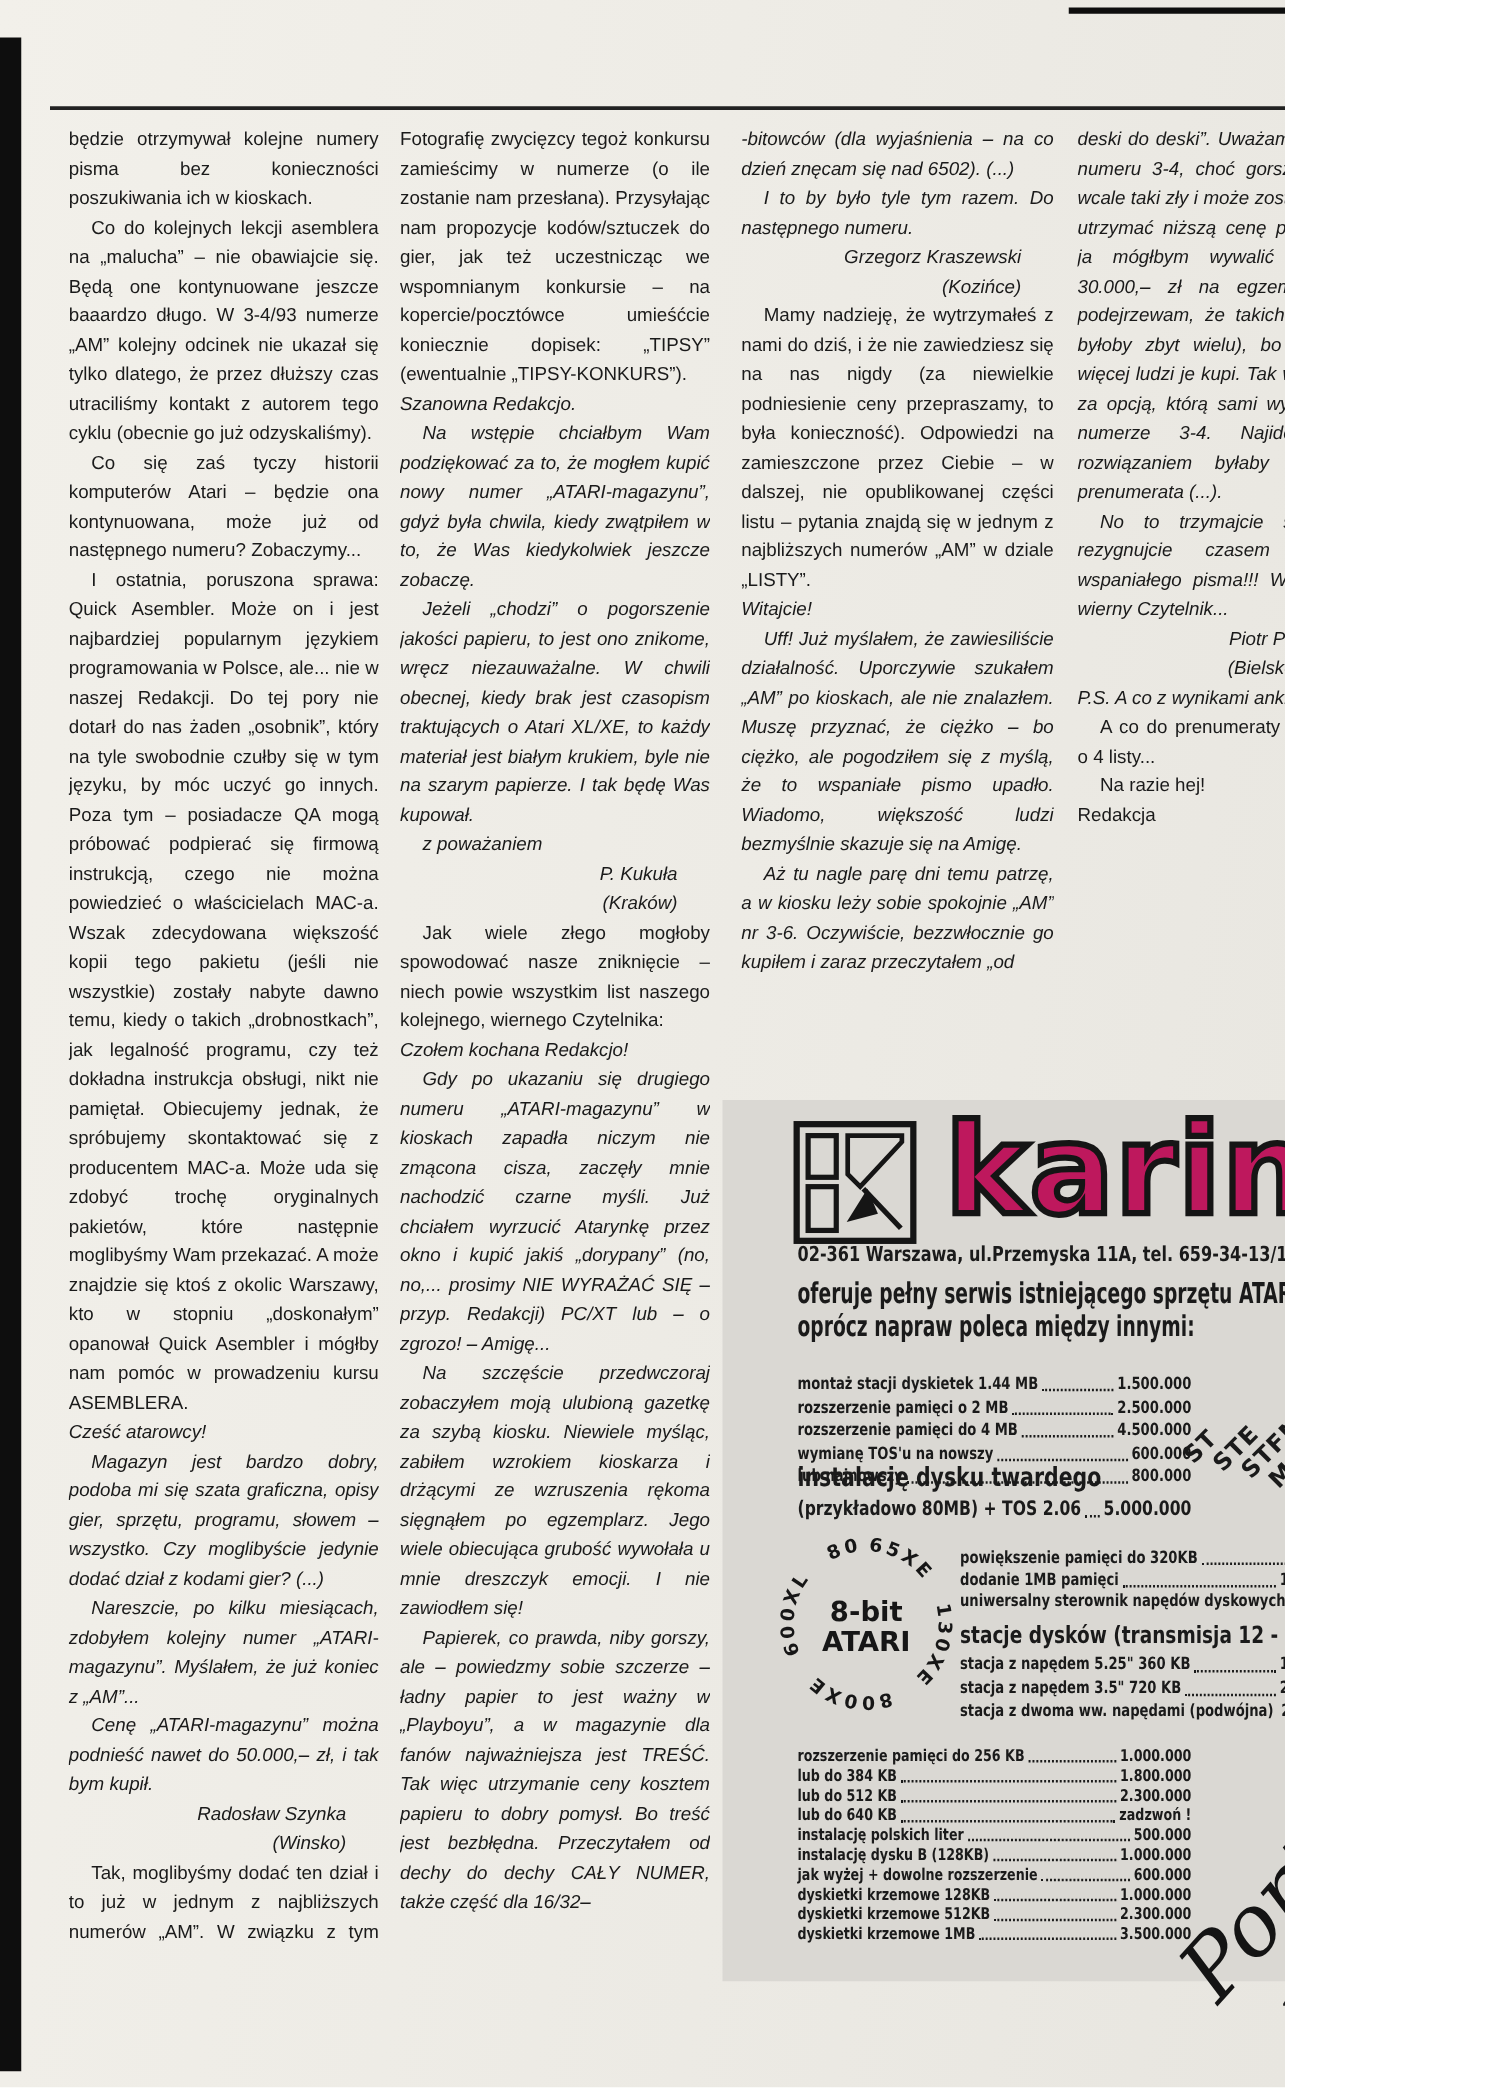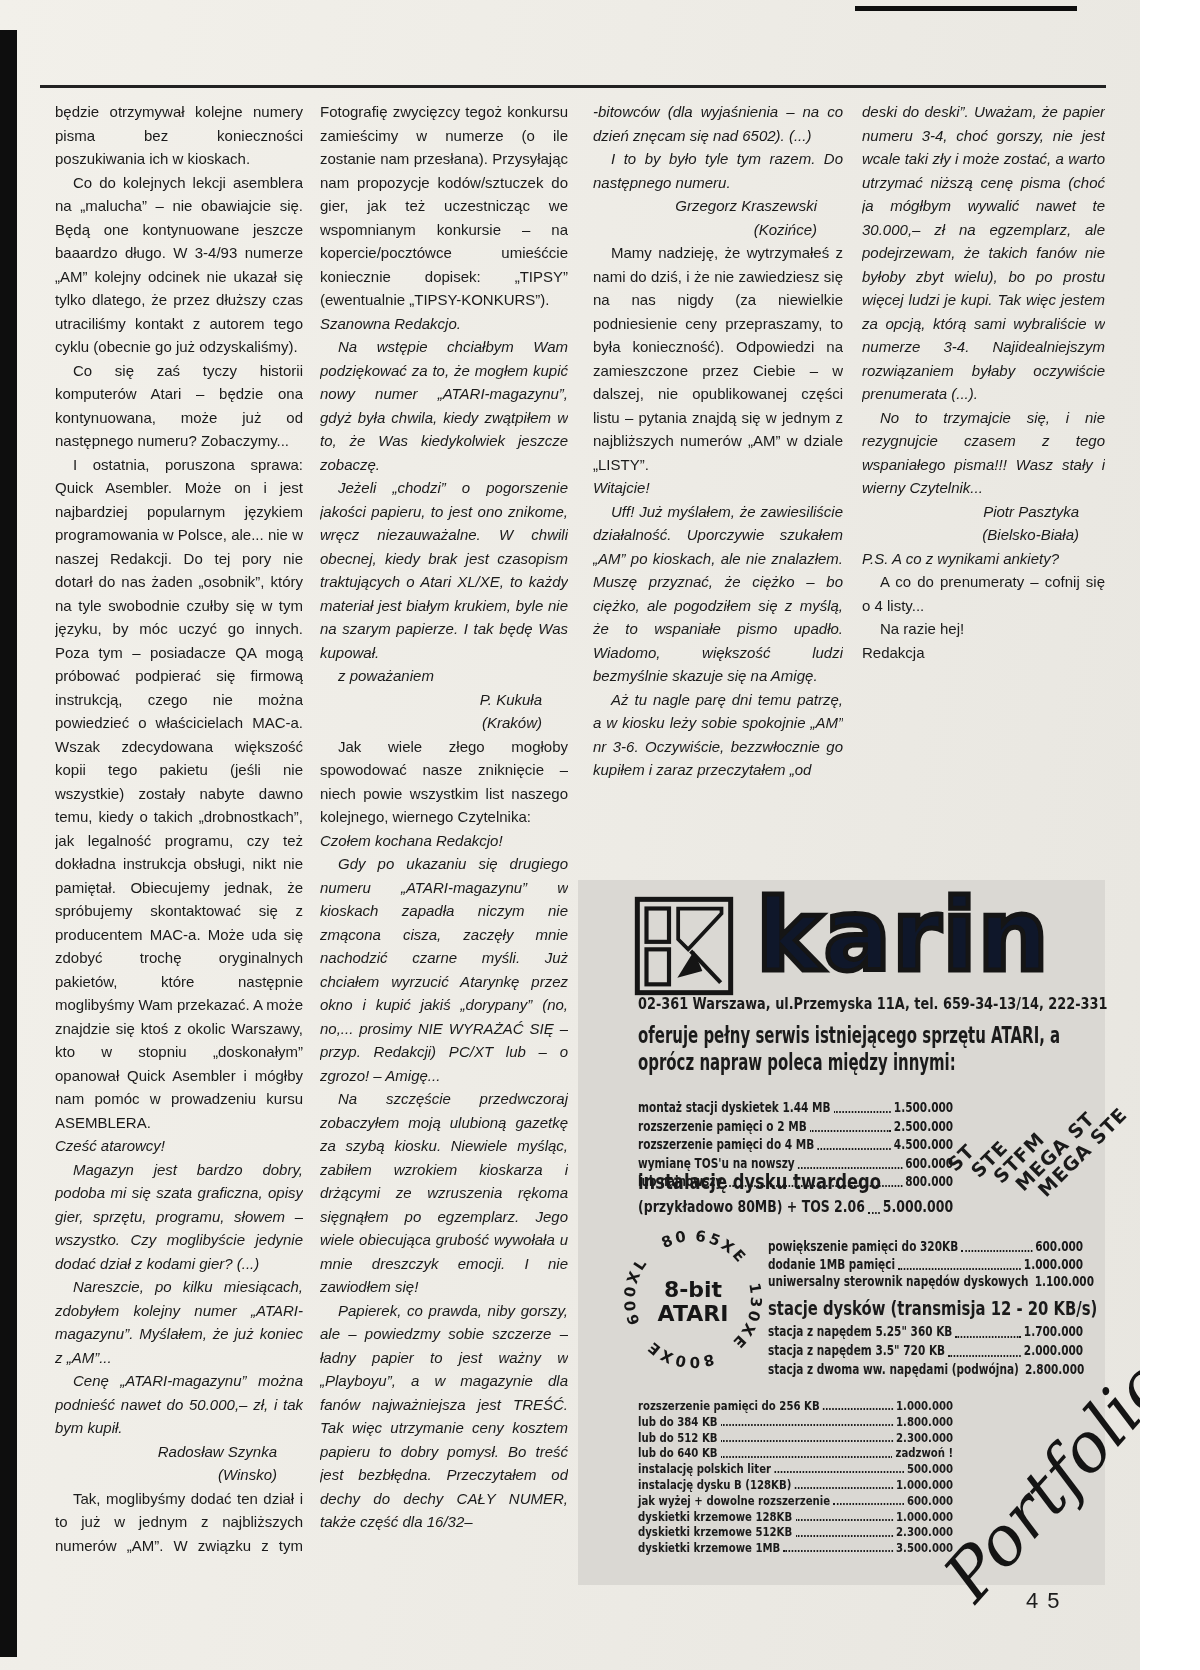--- a/index.html
+++ b/index.html
@@ -1,17 +1,17 @@
 <!DOCTYPE html>
 <html lang="pl" style="--paper: #efede8; --panel: #dad8d3; --ink: #1a1a1a;"><head>
 <meta charset="utf-8">
 <style>
   :root{ --paper:#efede8; --panel:#dad8d3; --ink:#1a1a1a; }
   html,body{margin:0;padding:0;}
-  .page{position:relative;width:1140px;height:1670px;overflow:hidden;color:var(--ink);
+  .page{position:relative;width:1028px;height:1670px;overflow:hidden;color:var(--ink);
     background:linear-gradient(100deg,#f2f0ea 0%,#eeece6 45%,#e8e6e0 100%);
     font-family:"Liberation Sans",sans-serif;}
   .left-bar{position:absolute;left:0;top:30px;width:17px;height:1627px;background:#0e0e0e;}
   .top-right-rule{position:absolute;left:855px;top:6px;width:222px;height:5px;background:#0e0e0e;}
   .header-rule{position:absolute;left:40px;top:85px;width:1066px;height:2.5px;background:#222;}
 
   .col{position:absolute;top:100px;overflow:hidden;font-size:15px;line-height:23.5px;
     text-align:justify;hyphens:auto;-webkit-hyphens:auto;}
   .column-1{left:55px;width:248px;height:1460px;}
   .column-2{left:320px;width:248px;height:1460px;}
@@ -22,21 +22,21 @@
   .l,.lf,.ls{font-style:italic;}
   .ls{text-align:right;padding-right:26px;text-indent:0;}
   .br{padding-right:8px;}
   .gap{margin-top:20px;}
 
   
   .ad{position:absolute;left:578px;top:880px;width:527px;height:705px;background:var(--panel);}
   .ad-logo{position:absolute;left:56px;top:16px;width:100px;height:100px;}
   .ad-brand{position:absolute;left:178px;top:6px;font-family:"DejaVu Sans",sans-serif;
     font-weight:bold;font-size:100px;line-height:100px;letter-spacing:1px;
-    -webkit-text-stroke:5px #151515;color:#0f172a;}
+    -webkit-text-stroke:5px #151515;color:#be185d;}
   .cond{transform:scaleX(0.78);transform-origin:left top;}
   .ad-address{position:absolute;left:60px;top:114px;white-space:nowrap;
     font-family:"DejaVu Sans",sans-serif;font-weight:bold;font-size:16.5px;}
   .ad-headline{position:absolute;left:60px;top:142px;width:690px;
     transform:scaleX(0.65);transform-origin:left top;
     font-family:"DejaVu Sans",sans-serif;font-weight:bold;font-size:23px;line-height:27px;}
   .plist{position:absolute;width:404px;}
   .price-row{display:flex;align-items:flex-end;font-family:"DejaVu Sans",sans-serif;
     font-weight:bold;font-size:13.5px;line-height:18.5px;}
   .price-row .lbl,.price-row .price{white-space:nowrap;}

